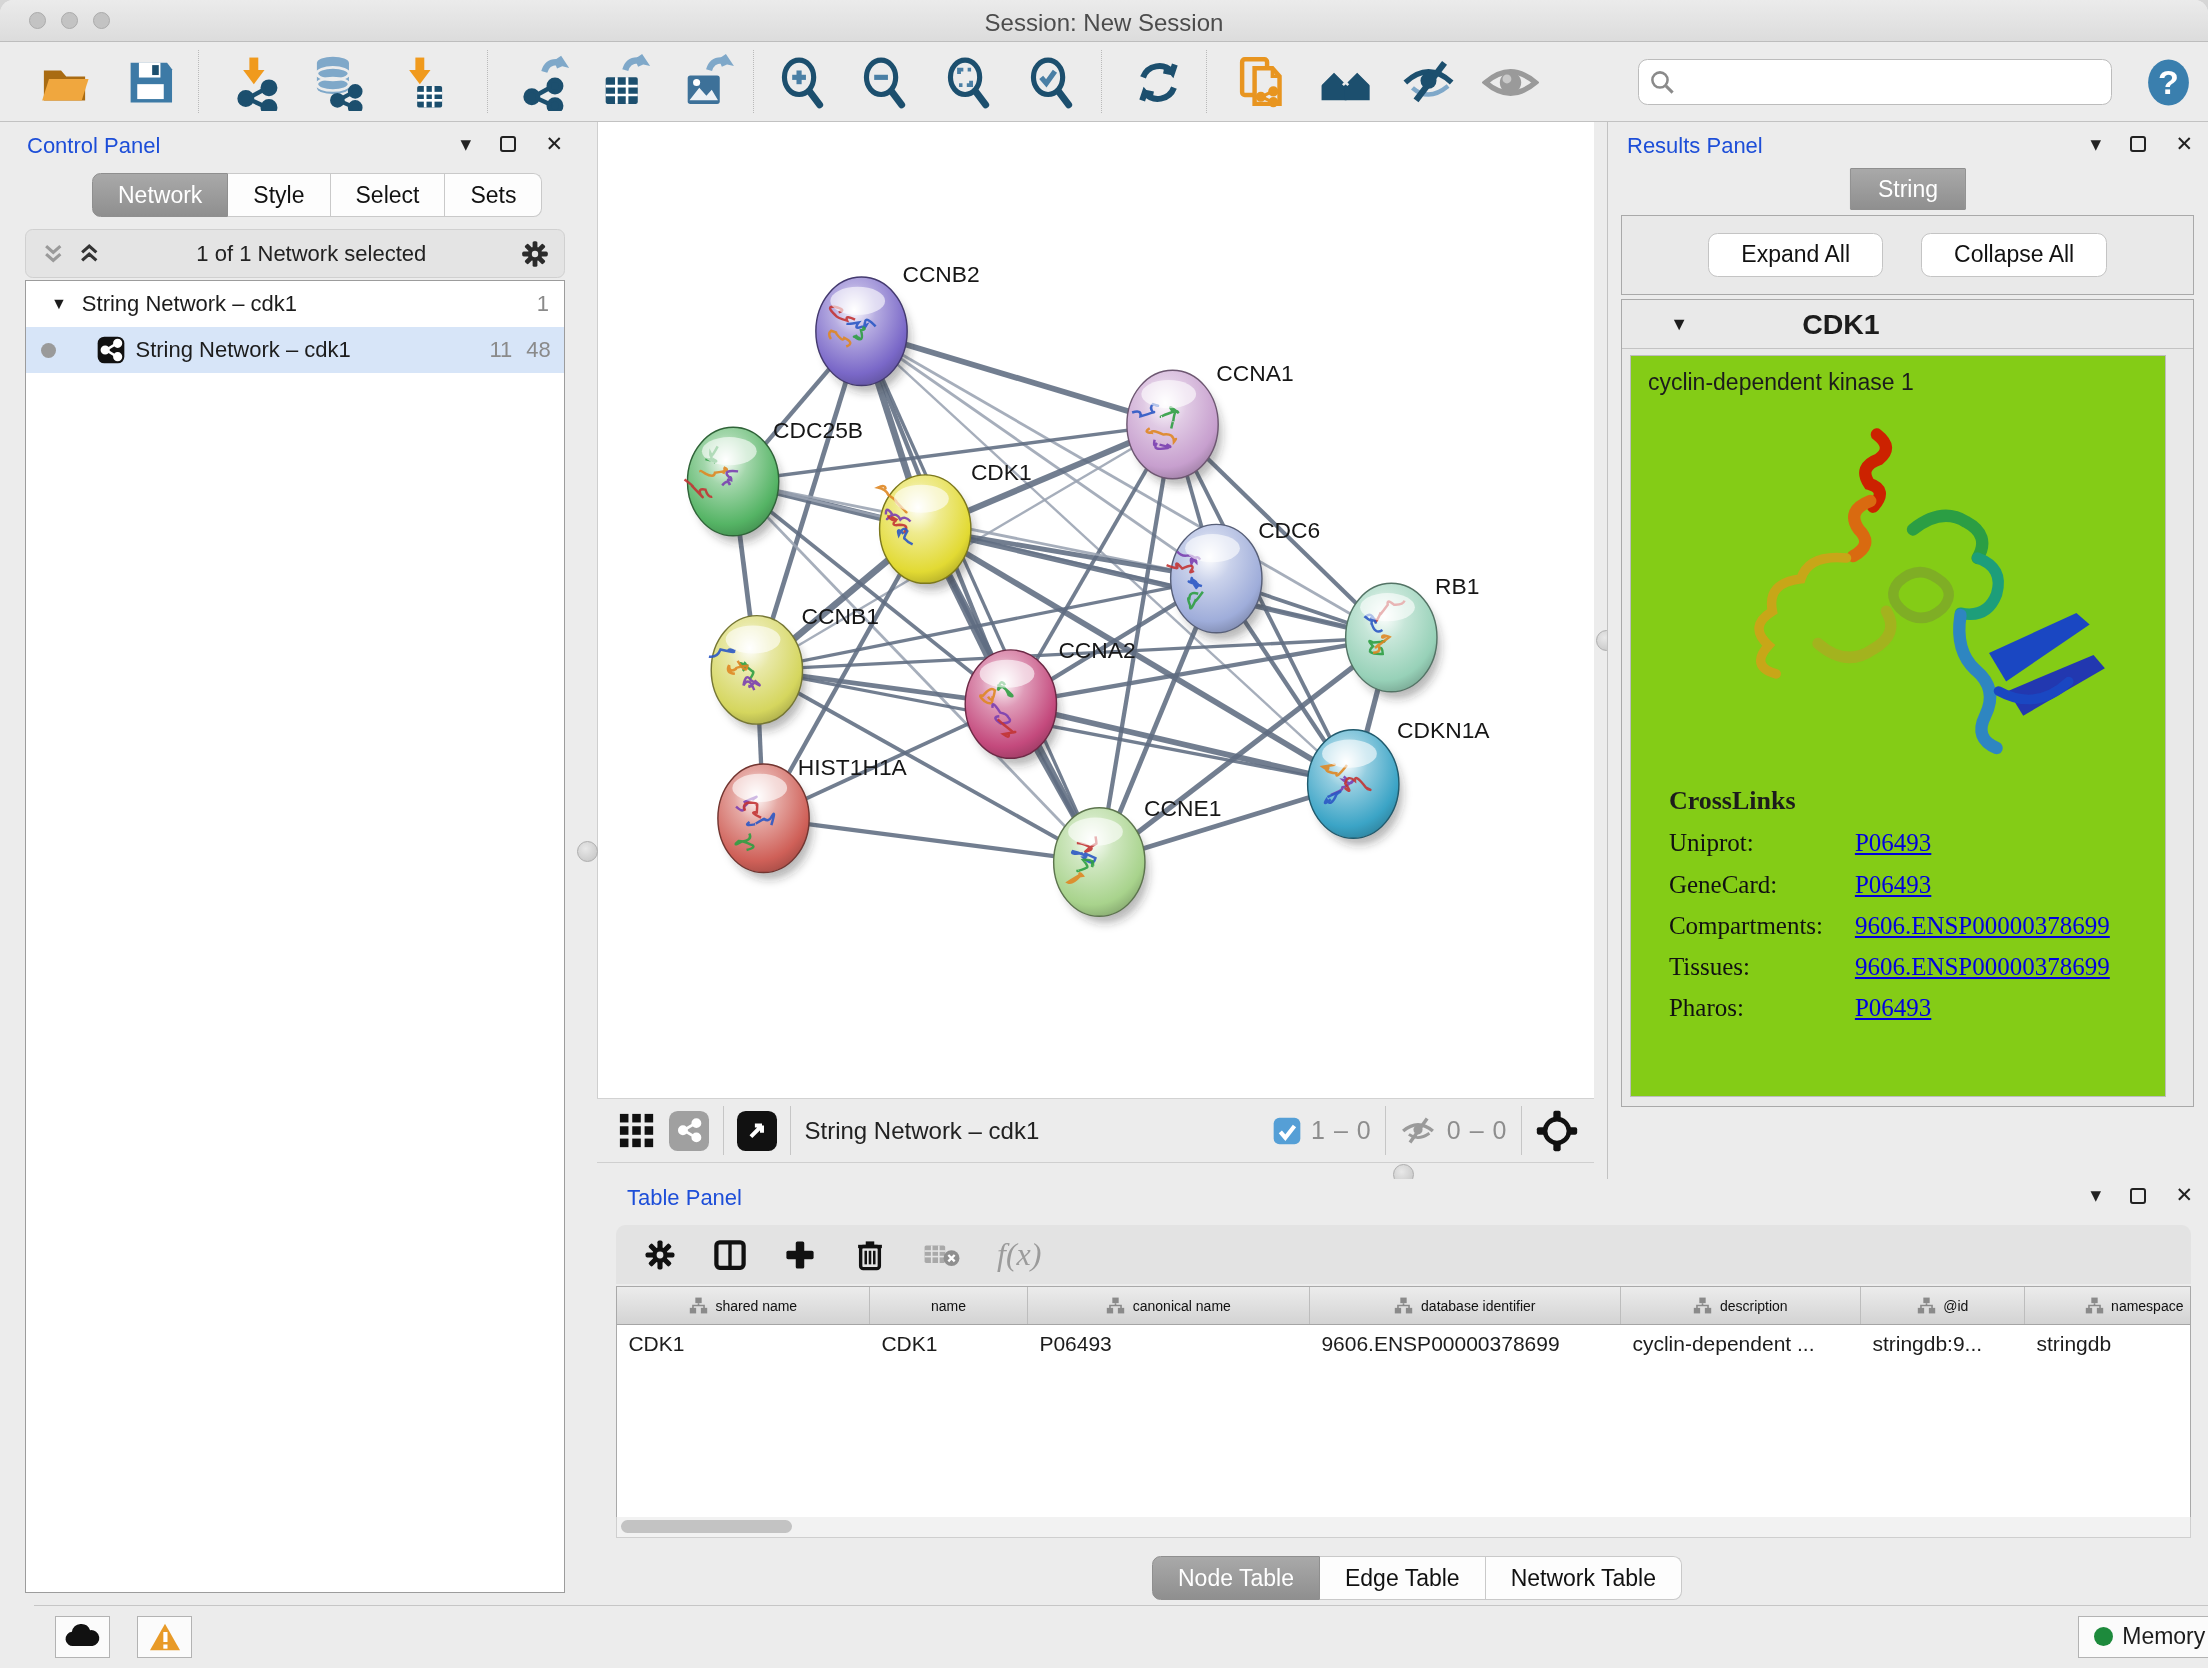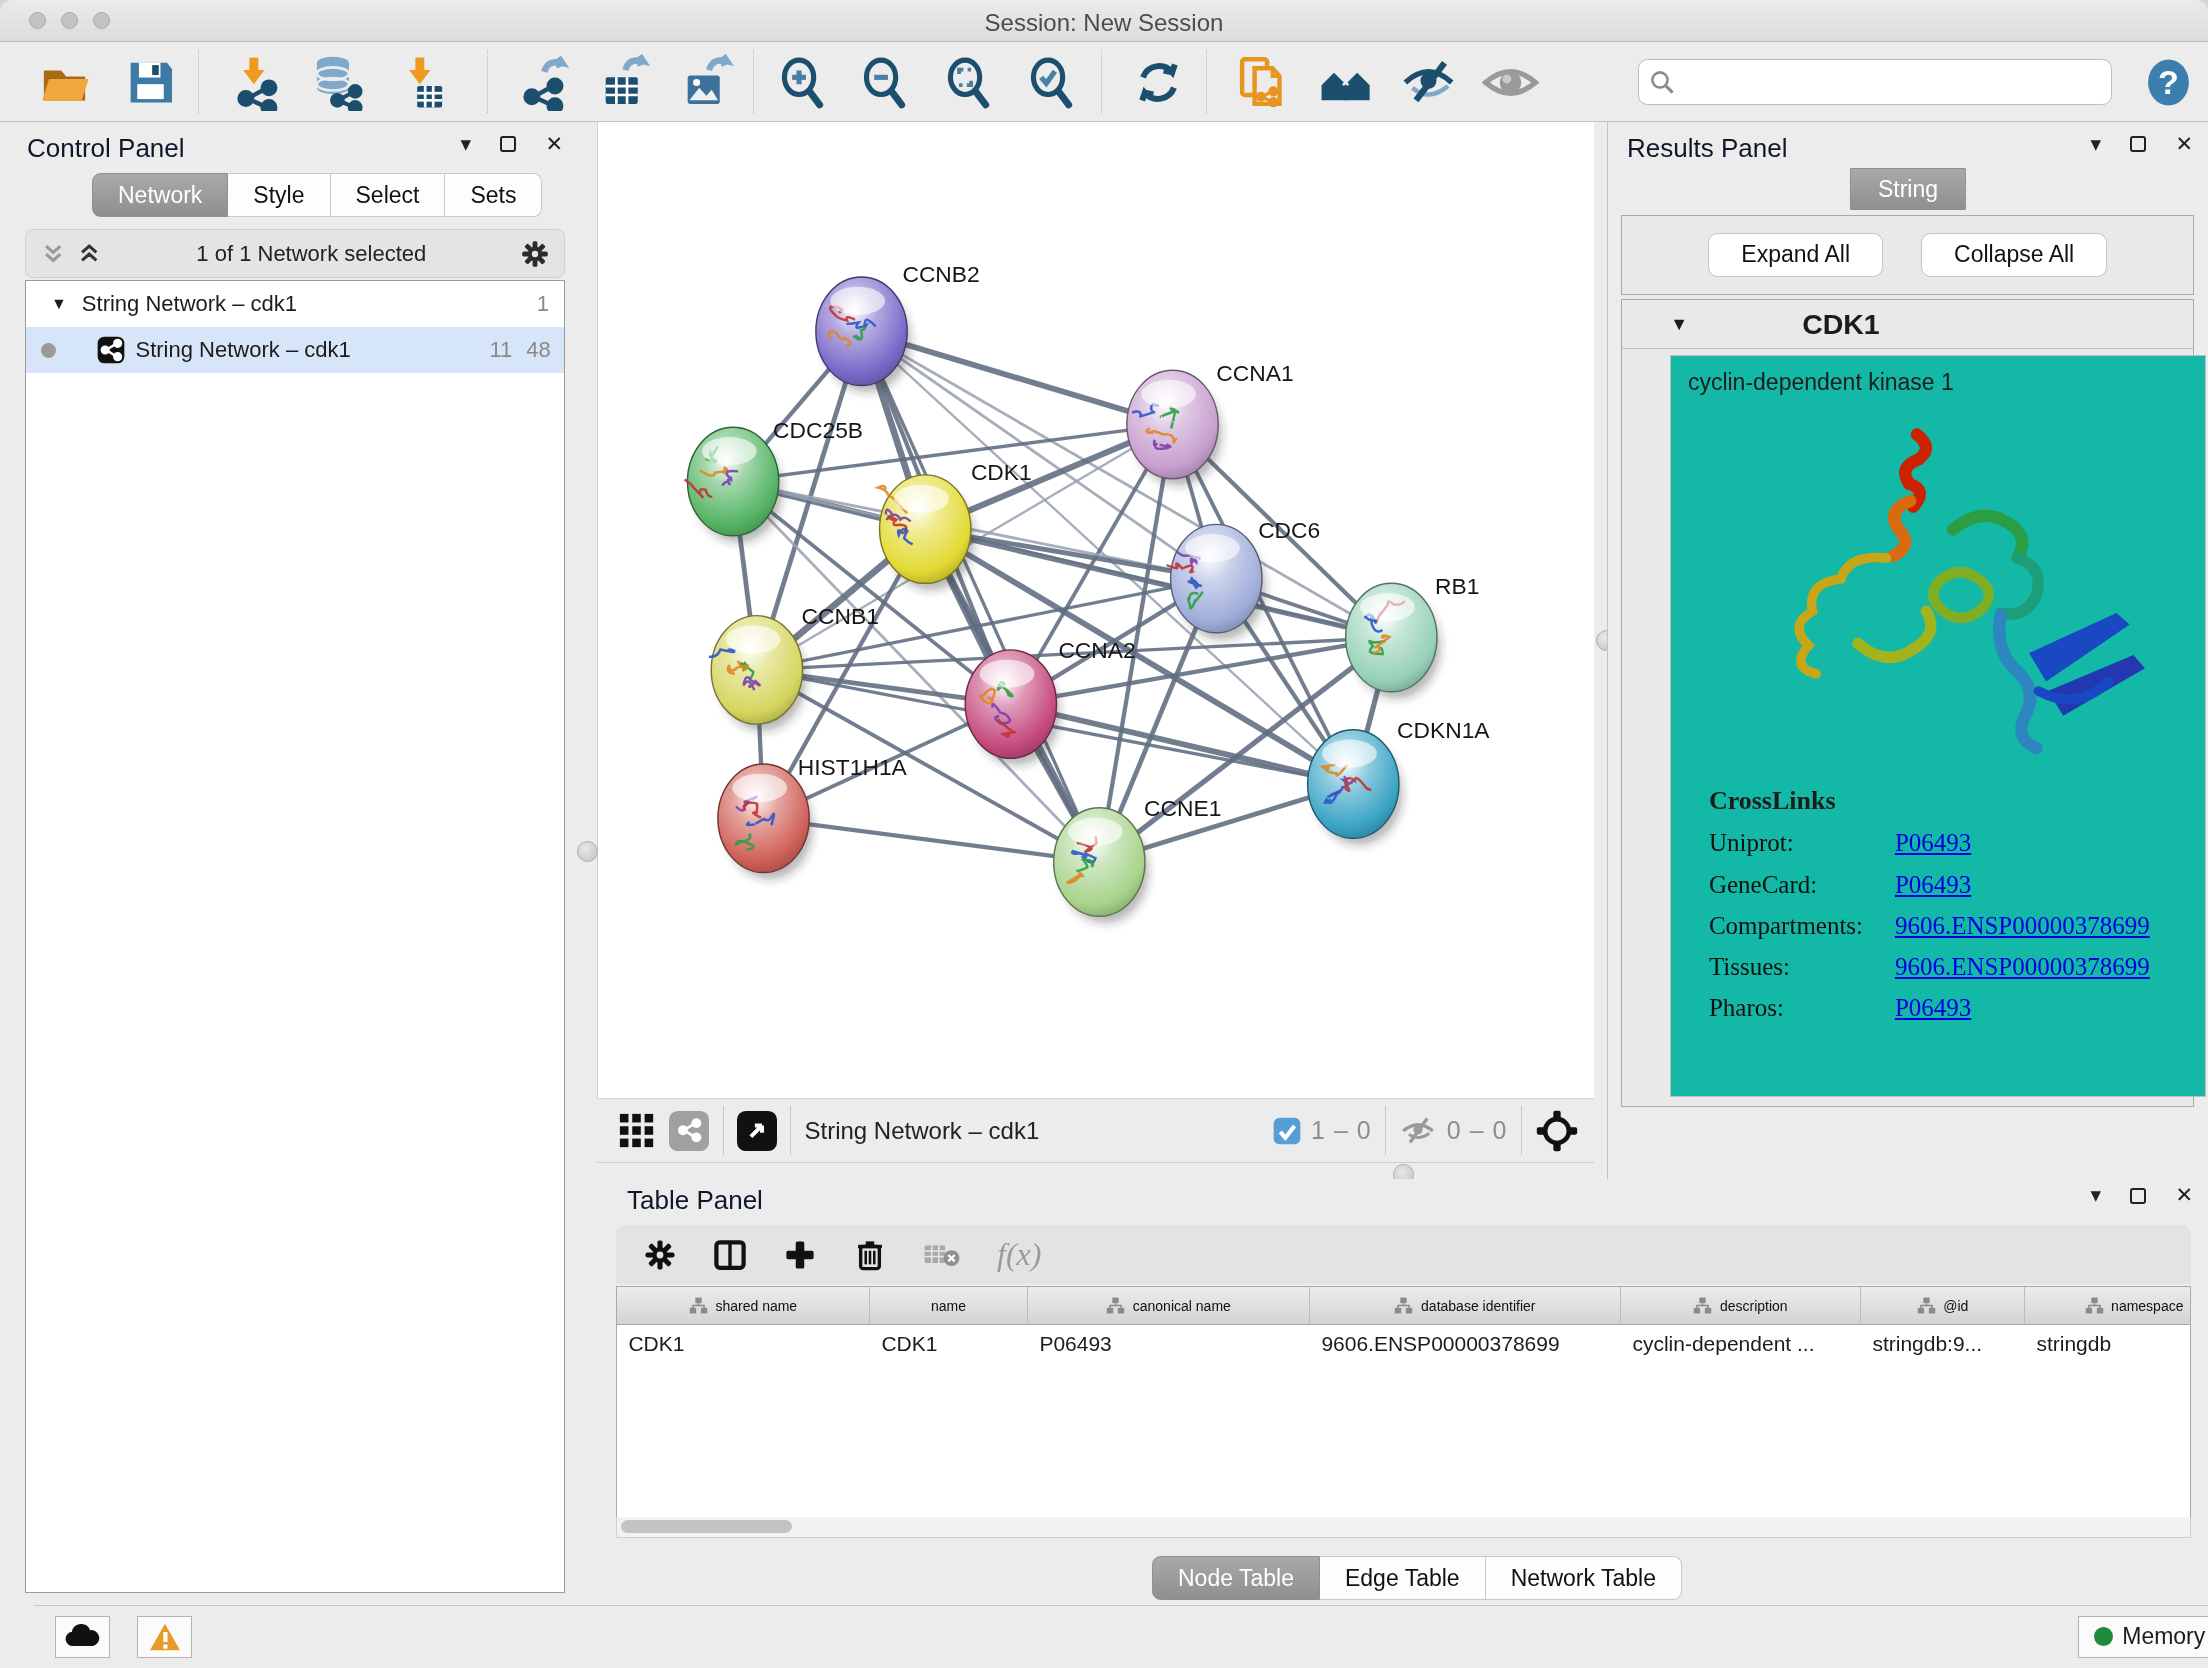--- a/index.html
+++ b/index.html
@@ -16,21 +16,21 @@
     font-size:24px;color:#4c4c4c;}
   
   #toolbar{position:absolute;left:0;top:42px;width:100%;height:80px;background:#ececec;
     border-bottom:1px solid #c2c2c2;}
   .tbtn{position:absolute;top:9.5px;width:61px;height:61px;display:flex;align-items:center;justify-content:center;}
   .tsep{position:absolute;top:7.6px;height:63px;border-left:1.9px dotted #b9b9b9;}
   #search-box{position:absolute;left:1638px;top:17px;width:474px;height:46px;background:#fff;
     border:1.9px solid #bcbcbc;border-radius:9.5px;display:flex;align-items:center;padding-left:9.5px;}
   #search-input{border:none;outline:none;font-size:21px;width:409px;background:transparent;}
   
-  .panel-title{font-size:26px;color:#0f172a;}
+  .panel-title{font-size:22px;color:#1d4ed8;}
   .pctrl{display:inline-block;font-size:21px;color:#222;margin-left:25px;cursor:default;}
   .float-box{display:inline-block;width:16px;height:16px;border:2.4px solid #222;border-radius:2.9px;vertical-align:-1.9px;}
   
   #control-panel{position:absolute;left:0;top:122px;width:584px;height:1484px;background:#ececec;}
   #cp-title{position:absolute;left:27px;top:11.4px;}
   #cp-ctrls{position:absolute;right:21px;top:9.5px;}
   .tabrow{position:absolute;display:flex;}
   .tab{height:44px;line-height:42px;padding:0 25px;font-size:23px;background:#fdfdfd;
     border:1px solid #c9c9c9;border-left:none;color:#111;}
   .tab:first-child{border-left:1px solid #c9c9c9;border-radius:8.6px 0 0 8.6px;}
@@ -64,21 +64,21 @@
     padding:0 27px;font-size:23px;color:#fff;background:linear-gradient(#a9a9a9,#8f8f8f);
     border-radius:1px;border:1px solid #8f8f8f;}
   #rp-frame1{position:absolute;left:13.3px;top:93px;width:573px;height:80px;background:#e9e9e9;
     border:1.9px solid #a9a9a9;display:flex;align-items:center;justify-content:center;gap:38px;}
   .rp-btn{height:44px;line-height:40px;padding:0 32px;background:#fff;border:1.9px solid #c4c4c4;
     border-radius:9.5px;font-size:23px;color:#111;}
   #rp-frame2{position:absolute;left:13.3px;top:177px;width:573px;height:808px;background:#e9e9e9;
     border:1.9px solid #a9a9a9;}
   #rp-entry-header{height:49px;display:flex;align-items:center;border-bottom:1px solid #c3c3c3;}
   #rp-gene{font-size:28.5px;font-weight:bold;margin-left:114px;}
-  #rp-body{position:absolute;left:7.6px;top:55px;width:536px;height:742px;border:1px solid #bdbdbd;background:#14b8a6;overflow:hidden;margin-left:40px;}
+  #rp-body{position:absolute;left:7.6px;top:55px;width:536px;height:742px;border:1px solid #bdbdbd;background:#84cc16;overflow:hidden;}
   #rp-desc{font-size:23px;margin:13.3px 0 0 17px;}
   #crosslinks{position:absolute;left:38px;top:430px;font-family:"Liberation Serif","DejaVu Serif",serif;}
   #crosslinks-title{font-size:26px;font-weight:bold;}
   .cl-row{display:flex;margin-top:13.3px;font-size:25px;}
   .cl-label{width:186px;color:#111;}
   .cl-link{color:#0000e0;text-decoration:underline;}
   
   #table-panel{position:absolute;left:597px;top:1179px;width:1611px;height:426px;background:#ececec;}
   #tp-title{position:absolute;left:30px;top:5.7px;}
   #tp-ctrls{position:absolute;right:15px;top:3.8px;}

